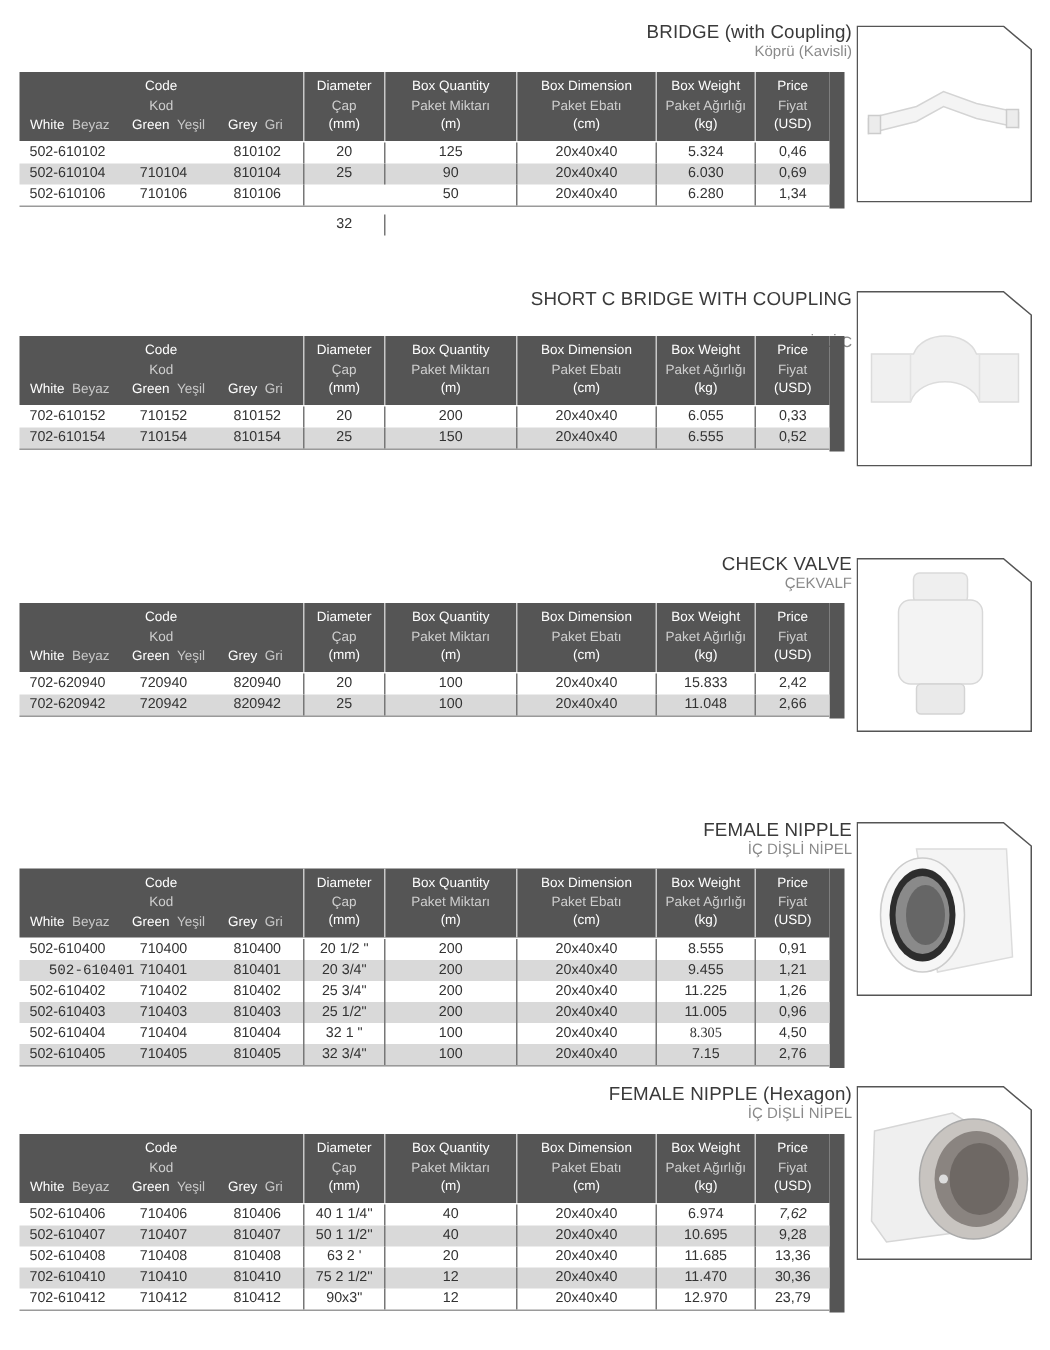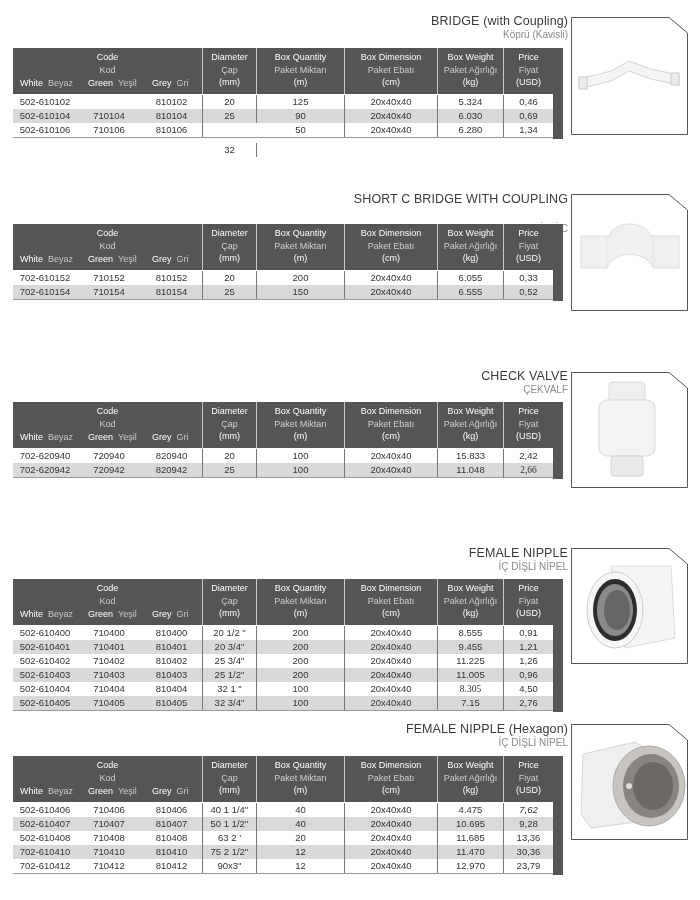--- a/index.html
+++ b/index.html
@@ -244,21 +244,21 @@
           <div class="cell" style="left: 491px; width: 49px;">2,42</div>
         </div>
         <div class="row alt">
           <div class="cell" style="left: 0px; width: 64px;">702-620942</div>
           <div class="cell" style="left: 64px; width: 64px;">720942</div>
           <div class="cell b" style="left: 128px; width: 62px;">820942</div>
           <div class="cell b" style="left: 190px; width: 54px;">25</div>
           <div class="cell b" style="left: 244px; width: 88px;">100</div>
           <div class="cell b" style="left: 332px; width: 93px;">20x40x40</div>
           <div class="cell b" style="left: 425px; width: 66px;">11.048</div>
-          <div class="cell" style="left: 491px; width: 49px; font-family: Liberation Serif, serif;">2,66</div>
+          <div class="cell" style="left: 491px; width: 49px;">2,66</div>
         </div>
       </div>
     </div>
     <div class="imgborder" style="top: 372px; height: 116px;">
       <svg width="117" height="116" style="position:absolute;left:0;top:0">
         <polygon points="0.5,0.5 98,0.5 116.5,16 116.5,115.5 0.5,115.5" fill="#fff" stroke="#555" stroke-width="1"></polygon>
       </svg>
       <div style="position:absolute;left:0;top:0">
         <svg width="117" height="116" viewBox="0 0 117 116">
           <rect x="38" y="10" width="36" height="20" rx="4" fill="#efefef" stroke="#dadada"></rect>
@@ -313,21 +313,21 @@
           <div class="cell" style="left: 0px; width: 64px;">502-610400</div>
           <div class="cell" style="left: 64px; width: 64px;">710400</div>
           <div class="cell b" style="left: 128px; width: 62px;">810400</div>
           <div class="cell b" style="left: 190px; width: 54px;">20 1/2 "</div>
           <div class="cell b" style="left: 244px; width: 88px;">200</div>
           <div class="cell b" style="left: 332px; width: 93px;">20x40x40</div>
           <div class="cell b" style="left: 425px; width: 66px;">8.555</div>
           <div class="cell" style="left: 491px; width: 49px;">0,91</div>
         </div>
         <div class="row alt">
-          <div class="cell" style="left: 0px; width: 64px;">502-610401</div>
+          <div class="cell" style="left: 16px; width: 64px; font-family: Liberation Mono, monospace;">502-610401</div>
           <div class="cell" style="left: 64px; width: 64px;">710401</div>
           <div class="cell b" style="left: 128px; width: 62px;">810401</div>
           <div class="cell b" style="left: 190px; width: 54px;">20 3/4"</div>
           <div class="cell b" style="left: 244px; width: 88px;">200</div>
           <div class="cell b" style="left: 332px; width: 93px;">20x40x40</div>
           <div class="cell b" style="left: 425px; width: 66px;">9.455</div>
           <div class="cell" style="left: 491px; width: 49px;">1,21</div>
         </div>
         <div class="row">
           <div class="cell" style="left: 0px; width: 64px;">502-610402</div>
@@ -427,21 +427,21 @@
   </div>
 <div class="strip"></div>
       <div class="rows" style="top: 47px;">
         <div class="row">
           <div class="cell" style="left: 0px; width: 64px;">502-610406</div>
           <div class="cell" style="left: 64px; width: 64px;">710406</div>
           <div class="cell b" style="left: 128px; width: 62px;">810406</div>
           <div class="cell b" style="left: 190px; width: 54px;">40 1 1/4''</div>
           <div class="cell b" style="left: 244px; width: 88px;">40</div>
           <div class="cell b" style="left: 332px; width: 93px;">20x40x40</div>
-          <div class="cell b" style="left: 425px; width: 66px;">4.475</div>
+          <div class="cell b" style="left: 425px; width: 66px;">6.974</div>
           <div class="cell" style="left: 491px; width: 49px; font-style: italic;">7,62</div>
         </div>
         <div class="row alt">
           <div class="cell" style="left: 0px; width: 64px;">502-610407</div>
           <div class="cell" style="left: 64px; width: 64px;">710407</div>
           <div class="cell b" style="left: 128px; width: 62px;">810407</div>
           <div class="cell b" style="left: 190px; width: 54px;">50 1 1/2''</div>
           <div class="cell b" style="left: 244px; width: 88px;">40</div>
           <div class="cell b" style="left: 332px; width: 93px;">20x40x40</div>
           <div class="cell b" style="left: 425px; width: 66px;">10.695</div>

